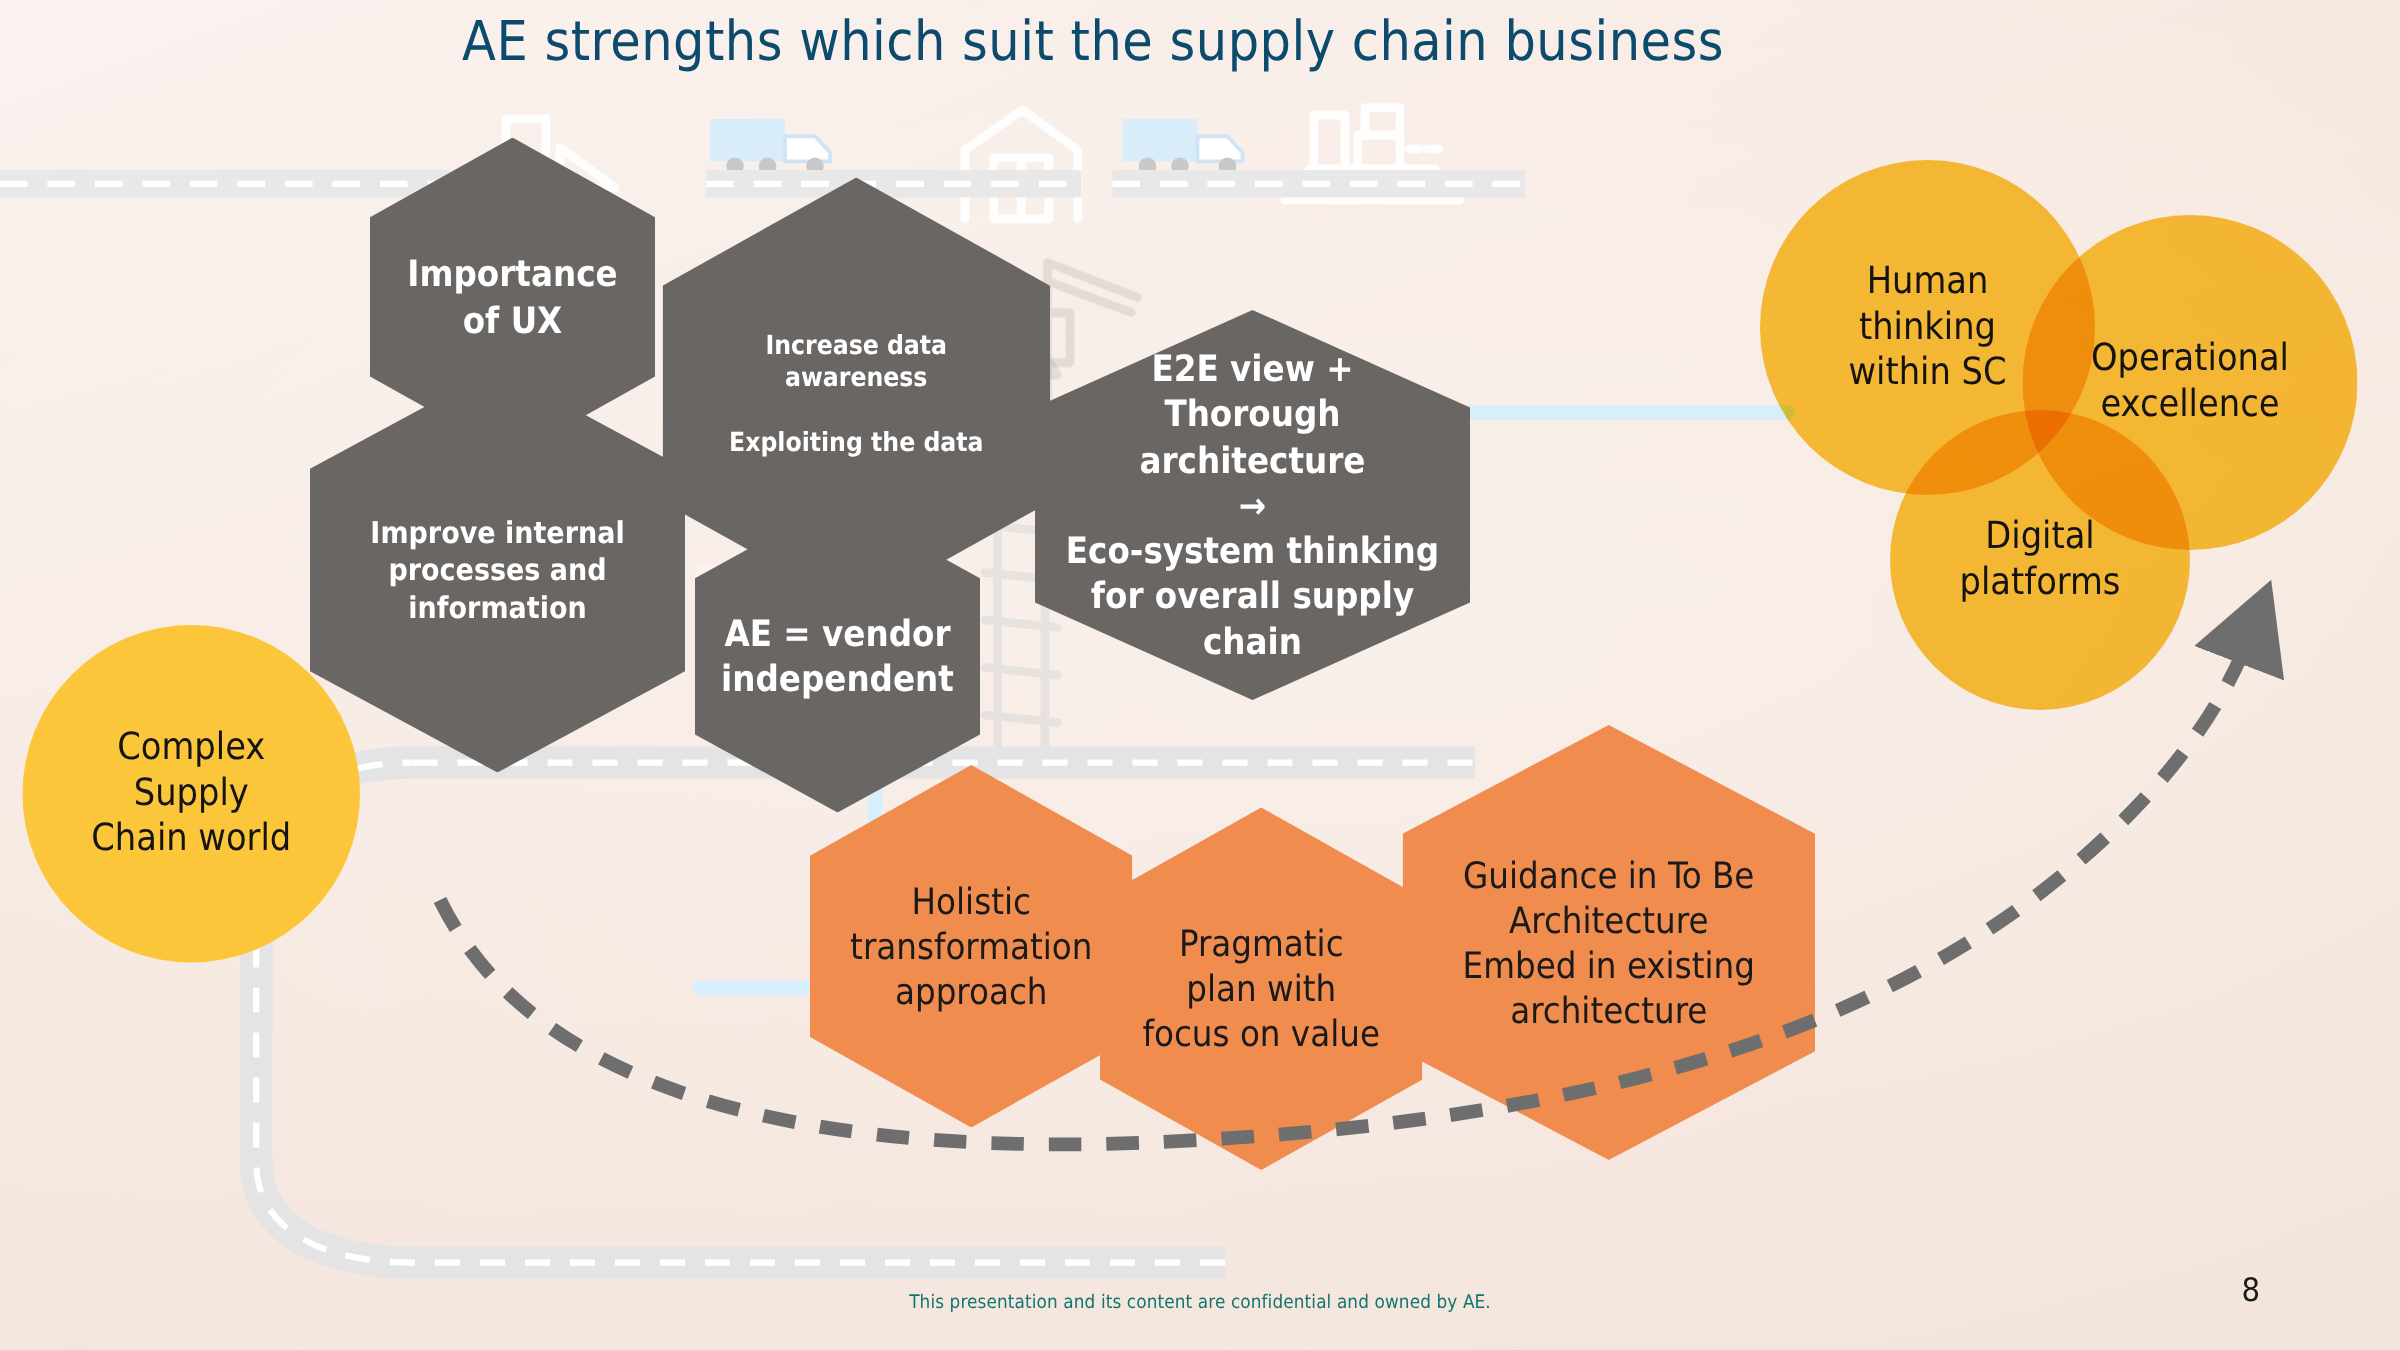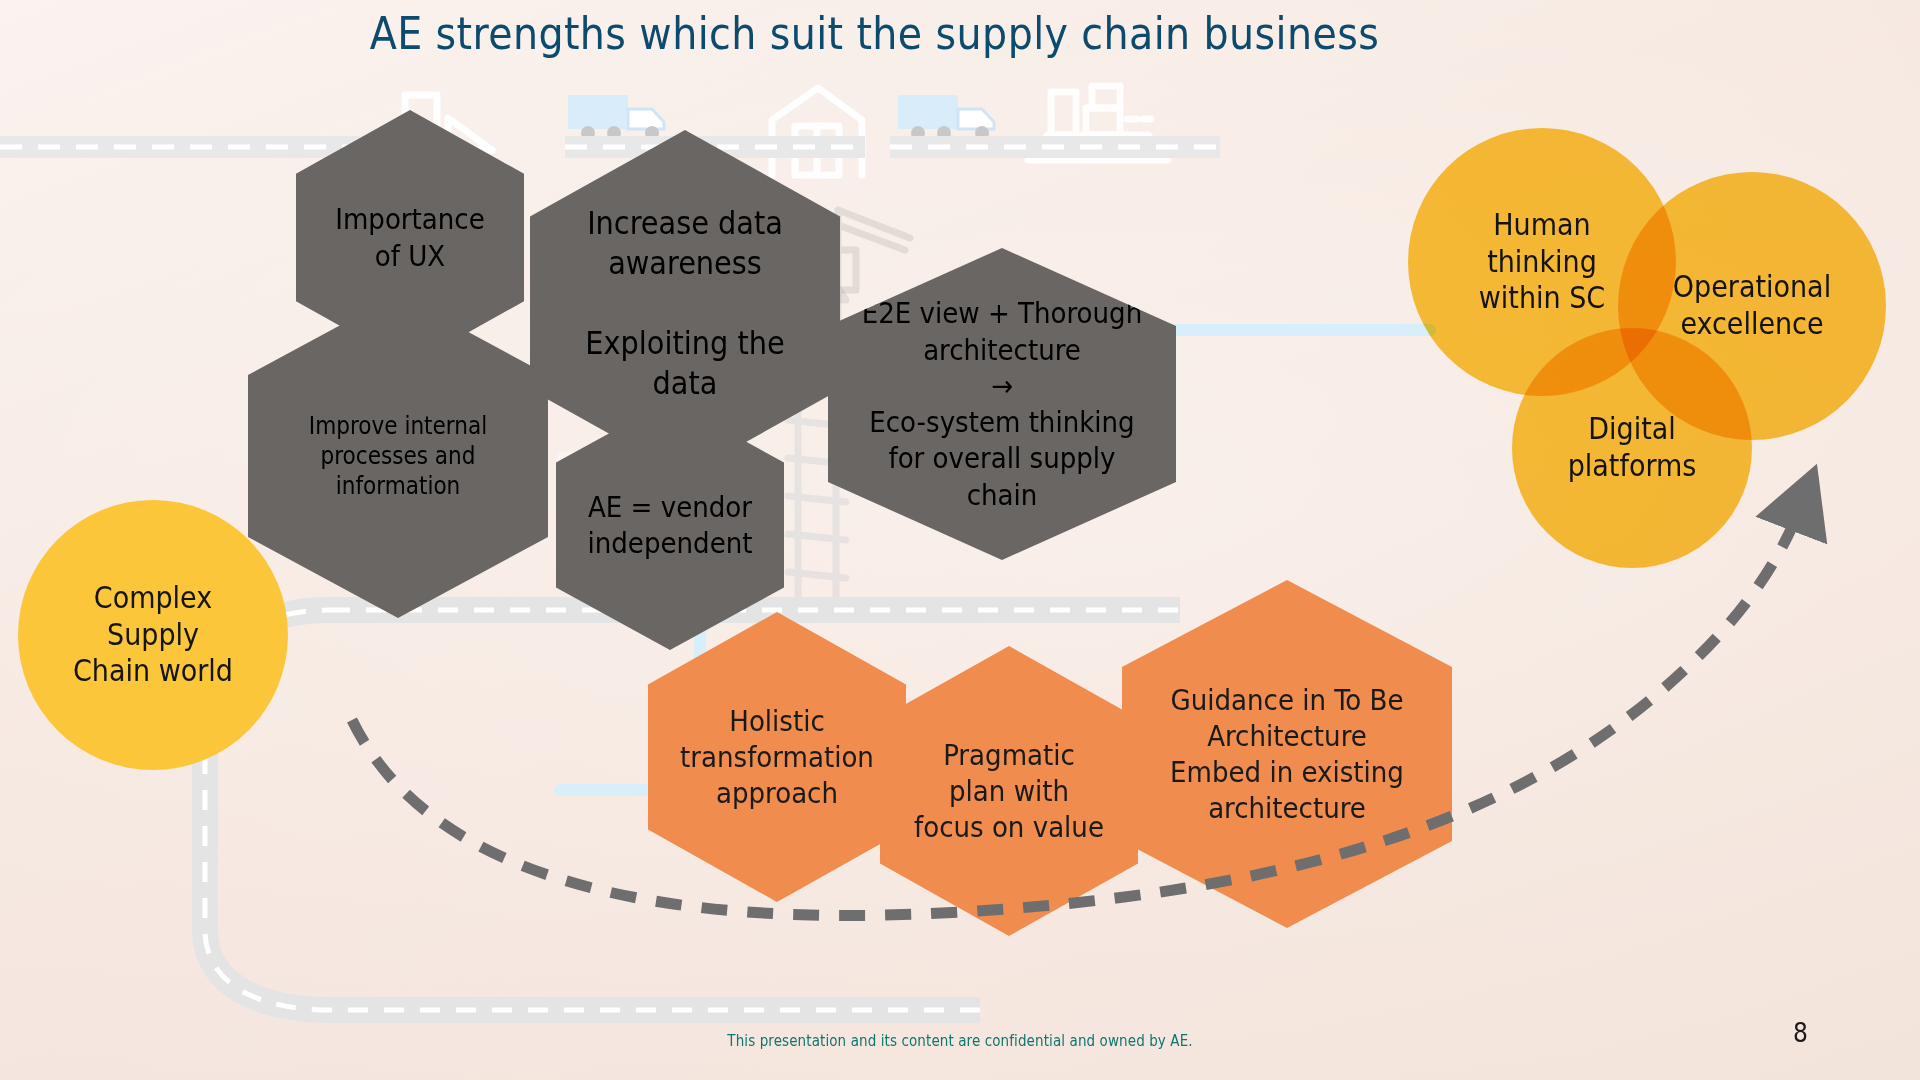--- a/index.html
+++ b/index.html
@@ -32,21 +32,21 @@
   .hex{
     position:absolute;
     display:flex;align-items:center;justify-content:center;
     text-align:center;box-sizing:border-box;
     clip-path:polygon(50% 0%,100% 25%,100% 75%,50% 100%,0% 75%,0% 25%);
   }
   .hex .hex-txt{
     display:block;width:86%;line-height:1.25;
     white-space:pre-line;
   }
-  .hex-grey{background:#6a6663;color:#000000;}
+  .hex-grey{background:#6a6663;color:#ffffff;font-weight:bold;}
   .hex-orange{background:#ef8c4e;color:#1a1a1a;}
 
   
   .circ{
     position:absolute;border-radius:50%;
     display:flex;align-items:center;justify-content:center;text-align:center;
     color:#141414;line-height:1.22;white-space:pre-line;
     box-sizing:border-box;
   }
   .circ-solid{background:#fcc63b;}
@@ -180,21 +180,21 @@
   </g>
 </svg>
 
 <div id="title">AE strengths which suit the supply chain business</div>
 
 <div class="hex hex-grey" style="left:296px;top:110px;width:228px;height:255px;font-size:29px;">
   <span class="hex-txt">Importance
 of UX</span>
 </div>
 
-<div class="hex hex-grey" style="left:530px;top:130px;width:310px;height:346px;font-size:32px;">
+<div class="hex hex-grey" style="left:530px;top:142px;width:310px;height:346px;font-size:21px;">
   <span class="hex-txt">Increase data
 awareness
 
 Exploiting the data</span>
 </div>
 
 <div class="hex hex-grey" style="left:248px;top:294px;width:300px;height:324px;font-size:24px;">
   <span class="hex-txt">Improve internal
 processes and
 information</span>

